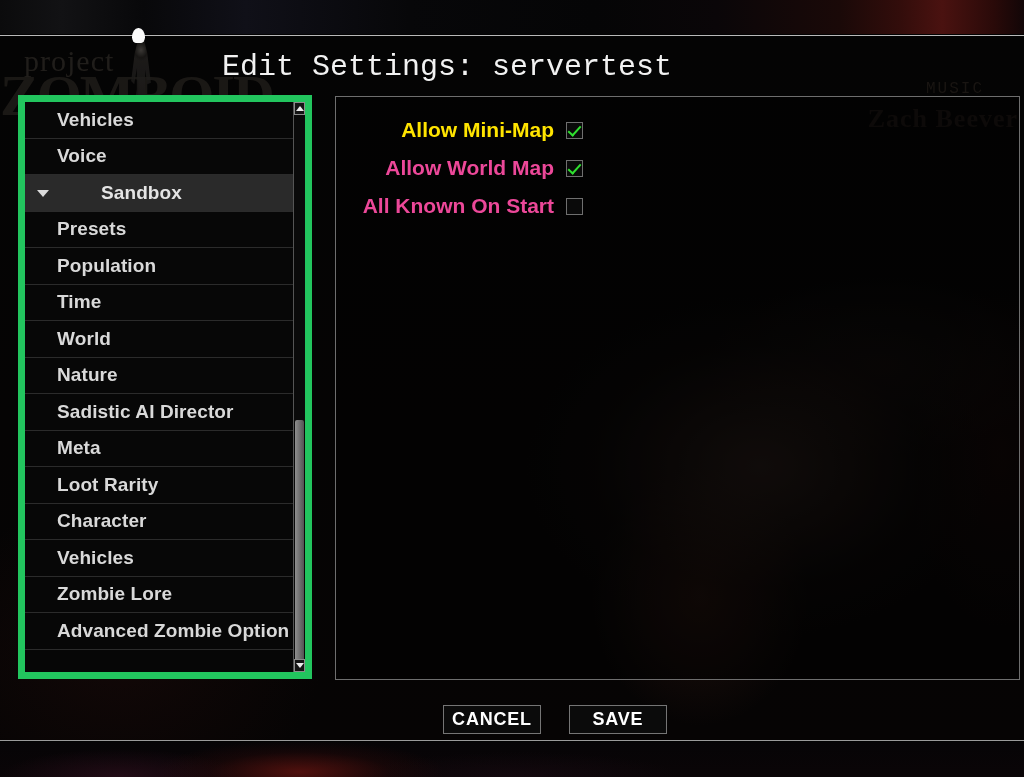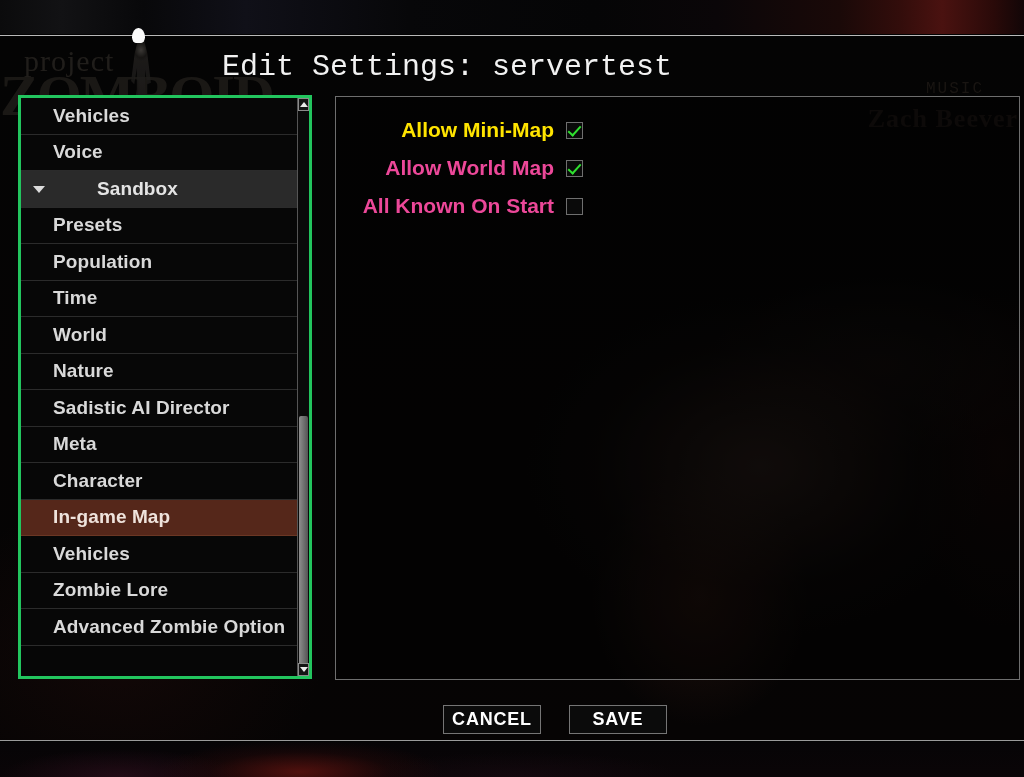--- a/index.html
+++ b/index.html
@@ -129,21 +129,21 @@
     background: #fbfbfb;
     border-radius: 48% 48% 30% 30% / 62% 62% 38% 38%;
   }
 
   
   #sidebar {
     position: absolute;
     left: 18px; top: 95px;
     width: 294px; height: 584px;
     background: #060606;
-    border: 3px solid #22c55e;
+    border: 7px solid #22c55e;
     box-sizing: border-box;
     overflow: hidden;
   }
   .list-scroll {
     position: absolute;
     left: 0; top: 0;
     width: 282px;
     height: 100%;
   }
   .side-item {
@@ -344,24 +344,24 @@
         <div class="side-item">
           <span>Nature</span>
         </div>
         <div class="side-item">
           <span>Sadistic AI Director</span>
         </div>
         <div class="side-item">
           <span>Meta</span>
         </div>
         <div class="side-item">
+          <span>Loot Rarity</span>
+        </div>
+        <div class="side-item">
           <span>Character</span>
-        </div>
-        <div class="side-item selected">
-          <span>In-game Map</span>
         </div>
         <div class="side-item">
           <span>Vehicles</span>
         </div>
         <div class="side-item">
           <span>Zombie Lore</span>
         </div>
         <div class="side-item">
           <span>Advanced Zombie Option</span>
         </div>

